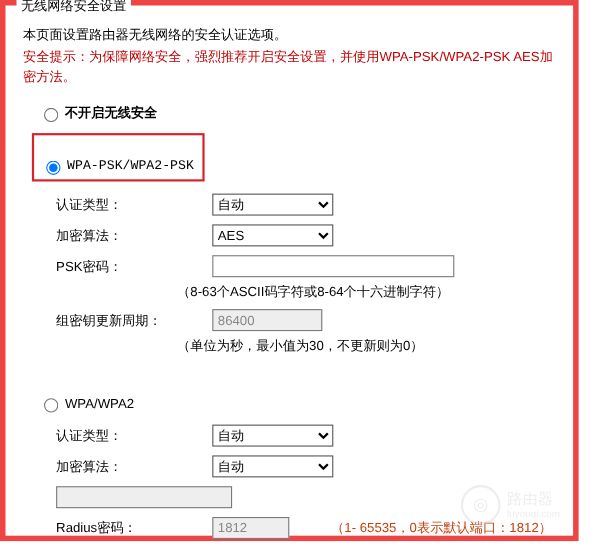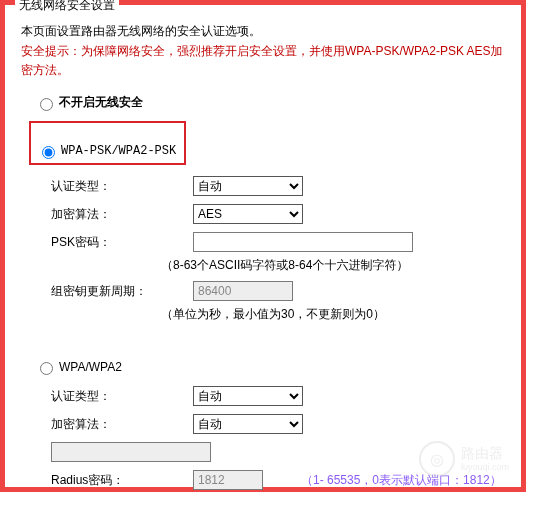--- a/index.html
+++ b/index.html
@@ -73,21 +73,21 @@
   }
   .form-row input[type=text], .form-row input[type=password] {
     height: 20px;
     font-size: 12px;
     padding: 0 4px;
     border: 1px solid #7a7a7a;
     background: #fff;
   }
   .form-row .hint-inline {
     margin-left: 6px;
-    color: #8b5cf6;
+    color: #c2410c;
   }
   .hint-row {
     margin-left: 140px;
     font-size: 12px;
     margin-top: -2px;
     margin-bottom: 6px;
   }
   .input-disabled {
     background: #eee !important;
     color: #888;

